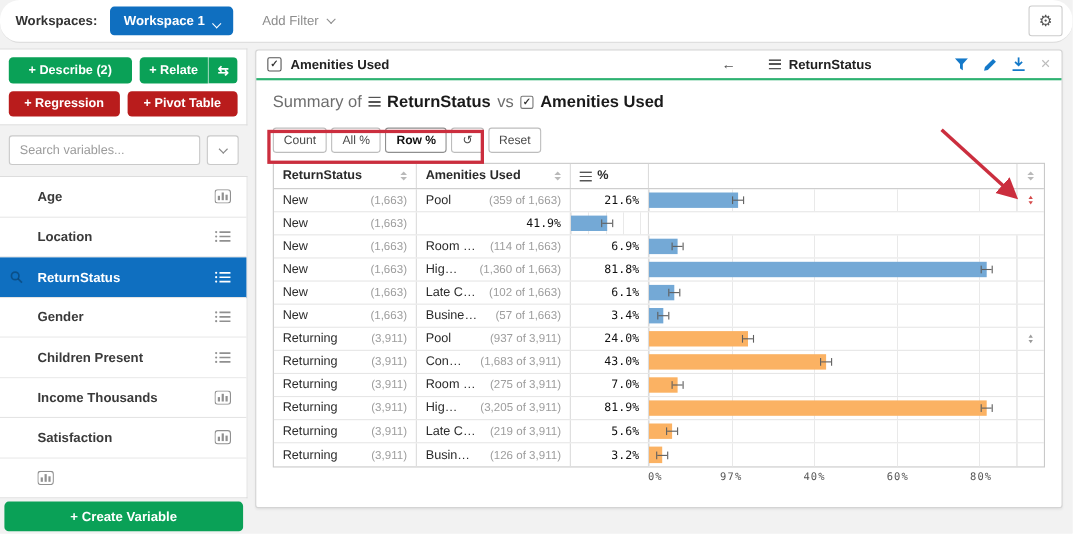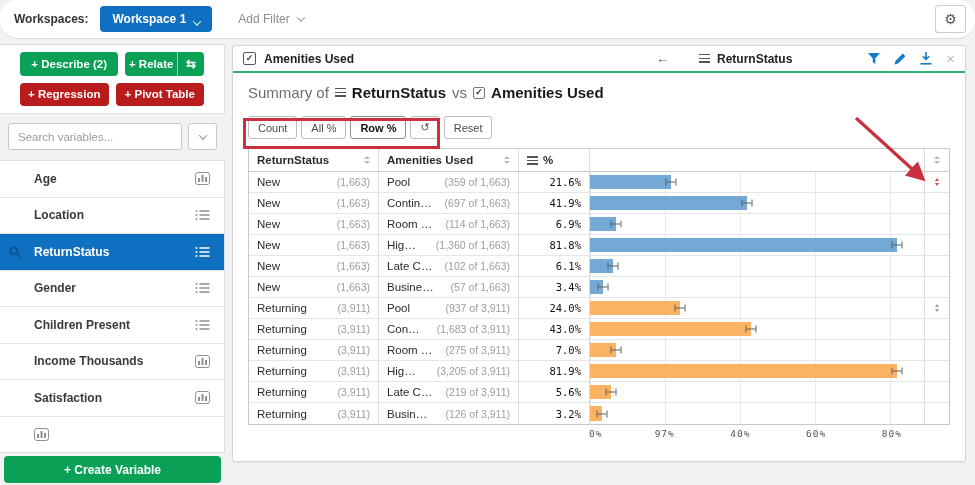--- a/index.html
+++ b/index.html
@@ -8,21 +8,21 @@
   
   .topbar { position:absolute; left:0; top:0; width:975px; height:39px; background:#fff; border-bottom:1px solid #ddd; display:flex; align-items:center; padding-left:14px; z-index:2;border-radius:18px; }
   .topbar .ws-label { font-size:12px; font-weight:bold; color:#333; margin-right:12px; }
   .btn-workspace { background:#0f6fc0; color:#fff; border:none; border-radius:4px; font-size:12px; font-weight:bold; padding:6px 12px; display:flex; align-items:flex-end; gap:8px; cursor:pointer; font-family:inherit; }
   .chev { width:6px; height:6px; border-right:1.6px solid currentColor; border-bottom:1.6px solid currentColor; transform:rotate(45deg) translate(-1px,-1px); display:inline-block; }
   .add-filter { margin-left:26px; font-size:12px; color:#8d8d8d; display:flex; align-items:center; gap:8px; cursor:pointer; }
   .btn-gear { position:absolute; right:9px; top:5px; width:31px; height:28px; background:#fff; border:1px solid #ccc; border-radius:3px; color:#555; font-size:14px; display:flex; align-items:center; justify-content:center; cursor:pointer; }
 
   
   .side-section { position:absolute; left:0; width:225px; background:#fff; border:1px solid #ddd; border-left:none; }
-  .side-buttons { top:44px; height:70px; padding:7px 20px; display:flex; flex-direction:column; gap:7px; }
+  .side-buttons { top:44px; height:70px; padding:7px 8px; display:flex; flex-direction:column; gap:7px; }
   .side-buttons .row { display:flex; gap:7px; height:25px; }
   .gbtn { border:none; border-radius:4px; color:#fff; font-size:11.5px; font-weight:bold; cursor:pointer; font-family:inherit; display:flex; align-items:center; justify-content:center; }
   .gbtn.dark { background:#0aa157; }
   .gbtn.light { background:#b91c1c; }
   .relate-group { flex:1; display:flex; }
   .relate-group .main { flex:1; border-radius:4px 0 0 4px; }
   .relate-group .swap { width:27px; border-radius:0 4px 4px 0; border-left:1px solid rgba(255,255,255,.55); font-size:12px; }
   .side-search { top:118px; height:38px; border:none; background:transparent; display:flex; gap:6px; padding:5px 8px; }
   .search-input { flex:1; height:27px; border:1px solid #c9c9c9; border-radius:3px; font-size:11.5px; padding:0 9px; color:#444; font-family:inherit; background:#fff; }
   .search-input::placeholder { color:#9b9b9b; }
@@ -349,24 +349,20 @@
               <span class="tri up"></span>
               <span class="tri down"></span>
             </span>
           </div>
         </div>
         <div class="trow">
           <div class="tc split">
             <span class="name">New</span>
             <span class="cnt">(1,663)</span>
           </div>
-          <div class="tc split">
-            <span class="name">Contin…</span>
-            <span class="cnt">(697 of 1,663)</span>
-          </div>
           <div class="tc pct">41.9%</div>
           <div class="tc barcell">
             <span class="bar" style="width:47.07865168539326%; background:#74a9d6"></span>
             <span class="whisker" style="left:47.07865168539326%"></span>
           </div>
           <div class="tc rowic"></div>
         </div>
         <div class="trow">
           <div class="tc split">
             <span class="name">New</span>

